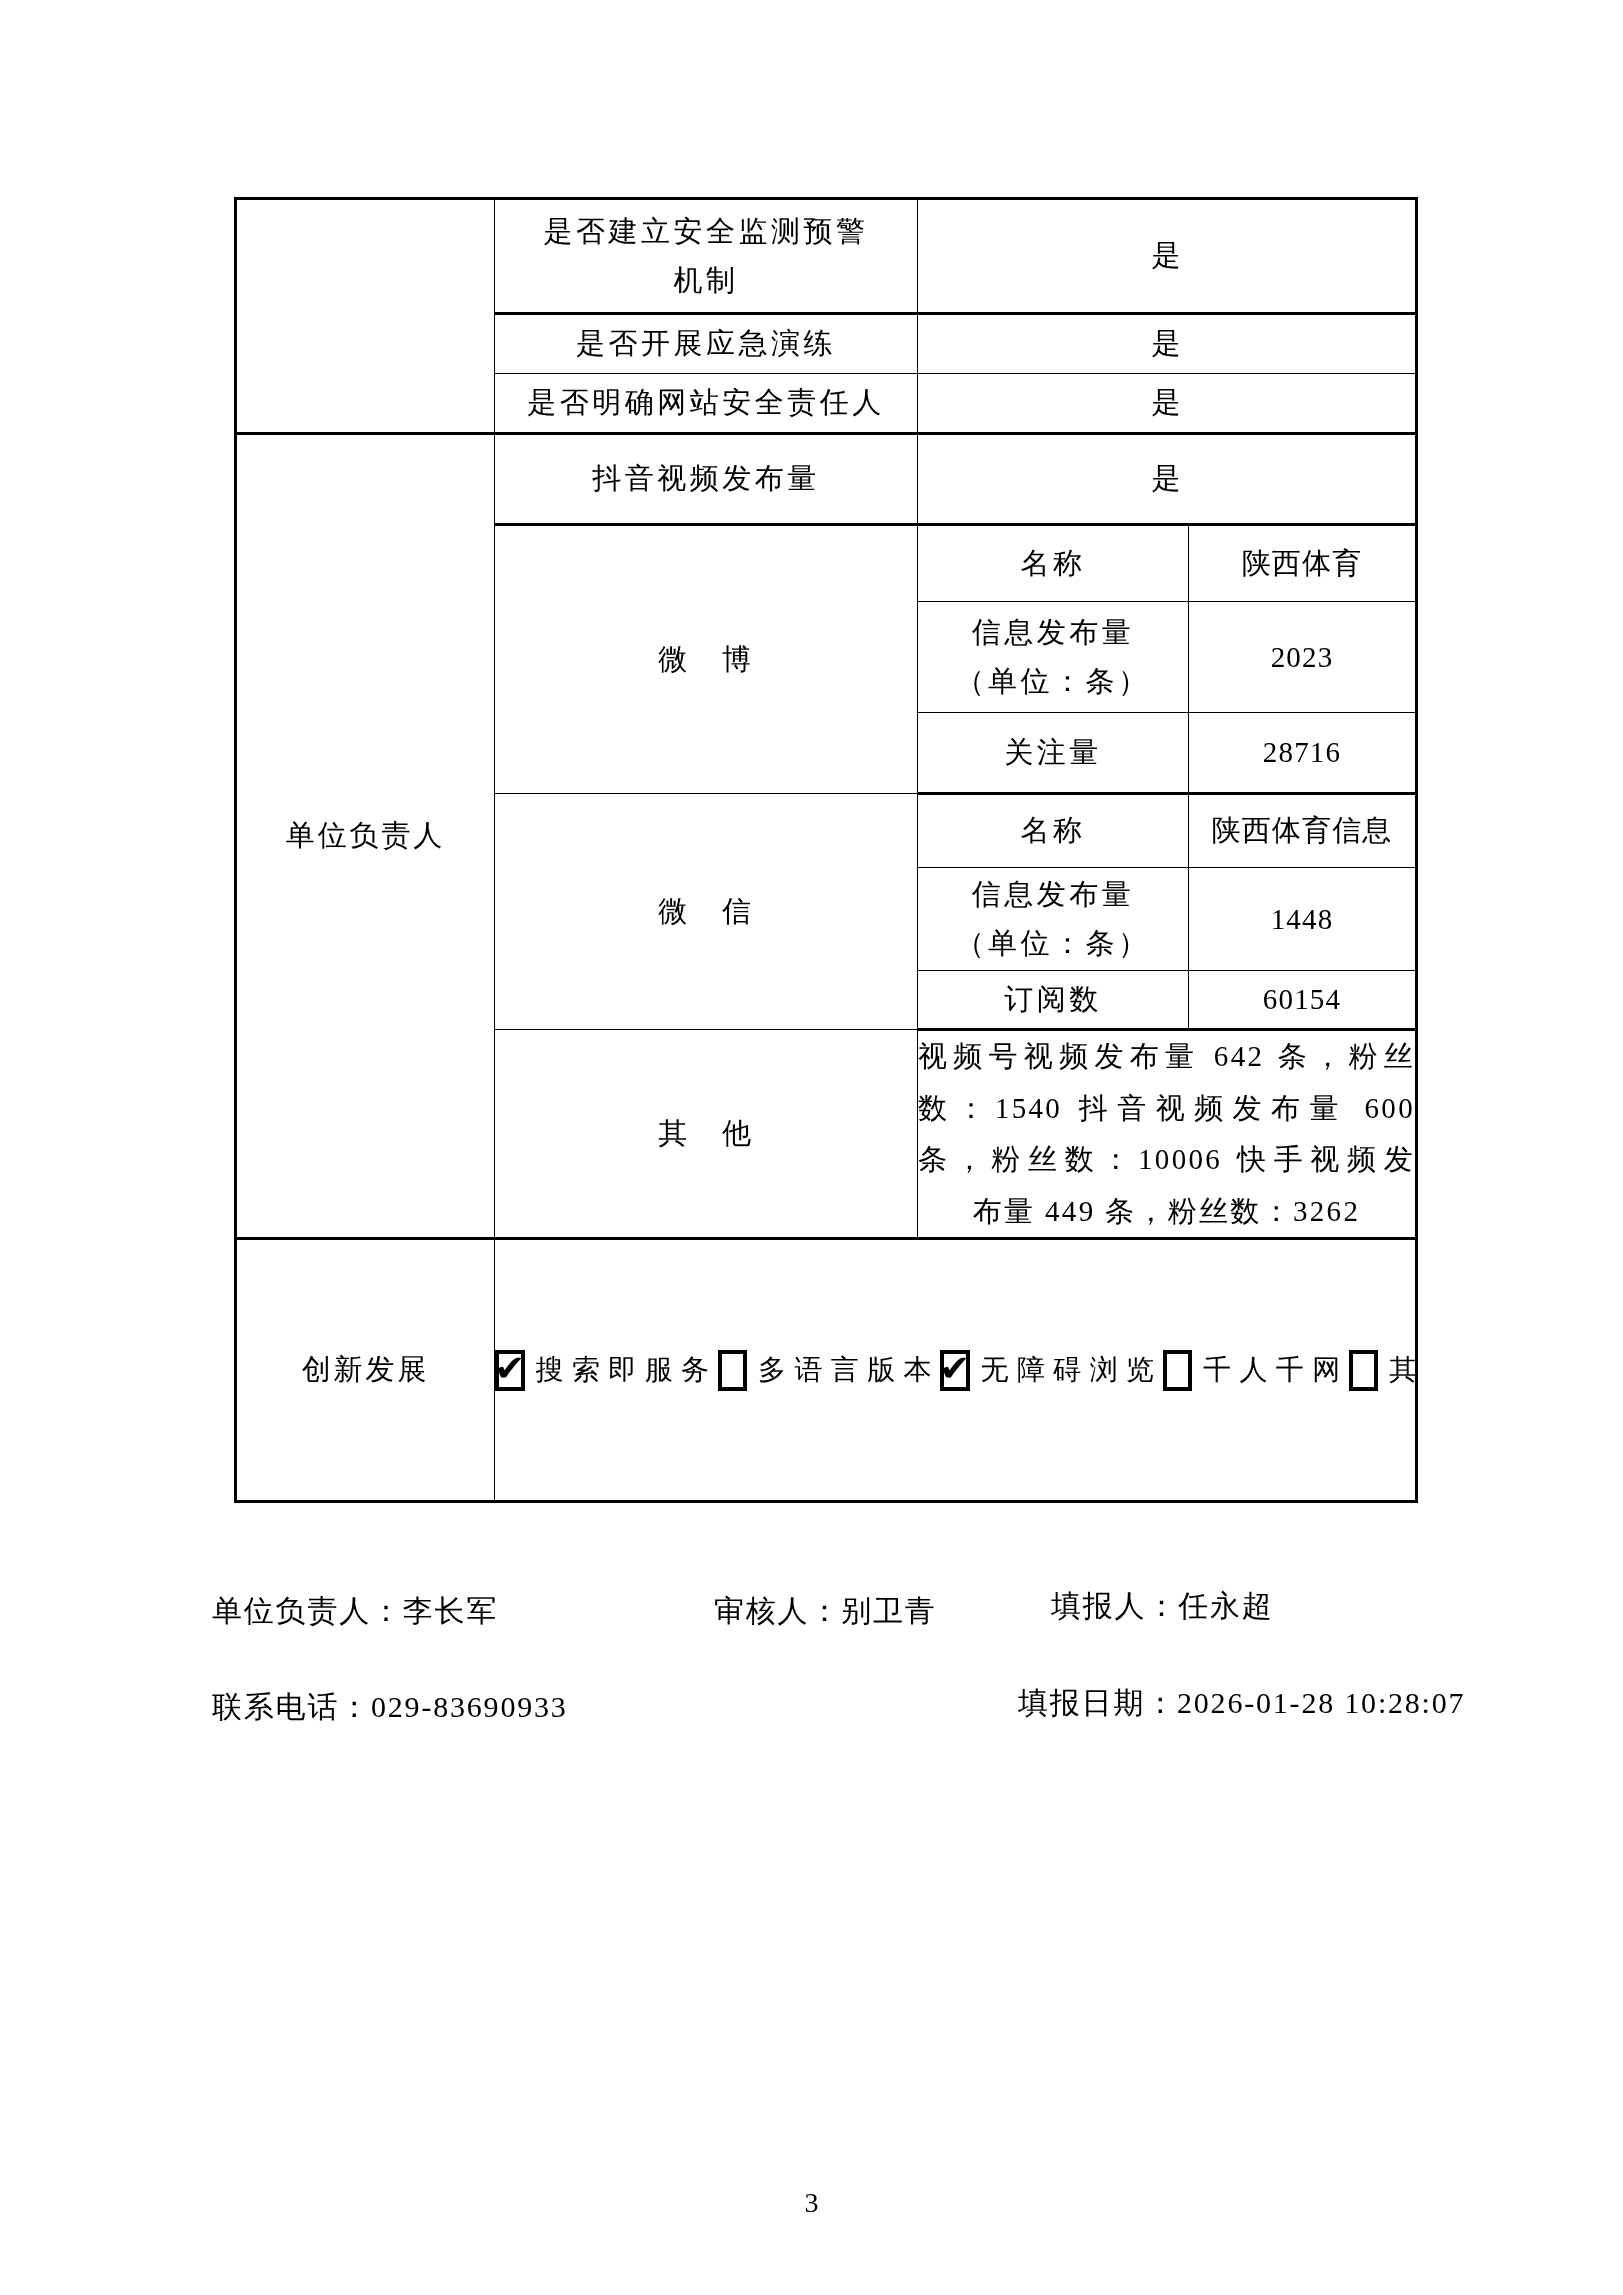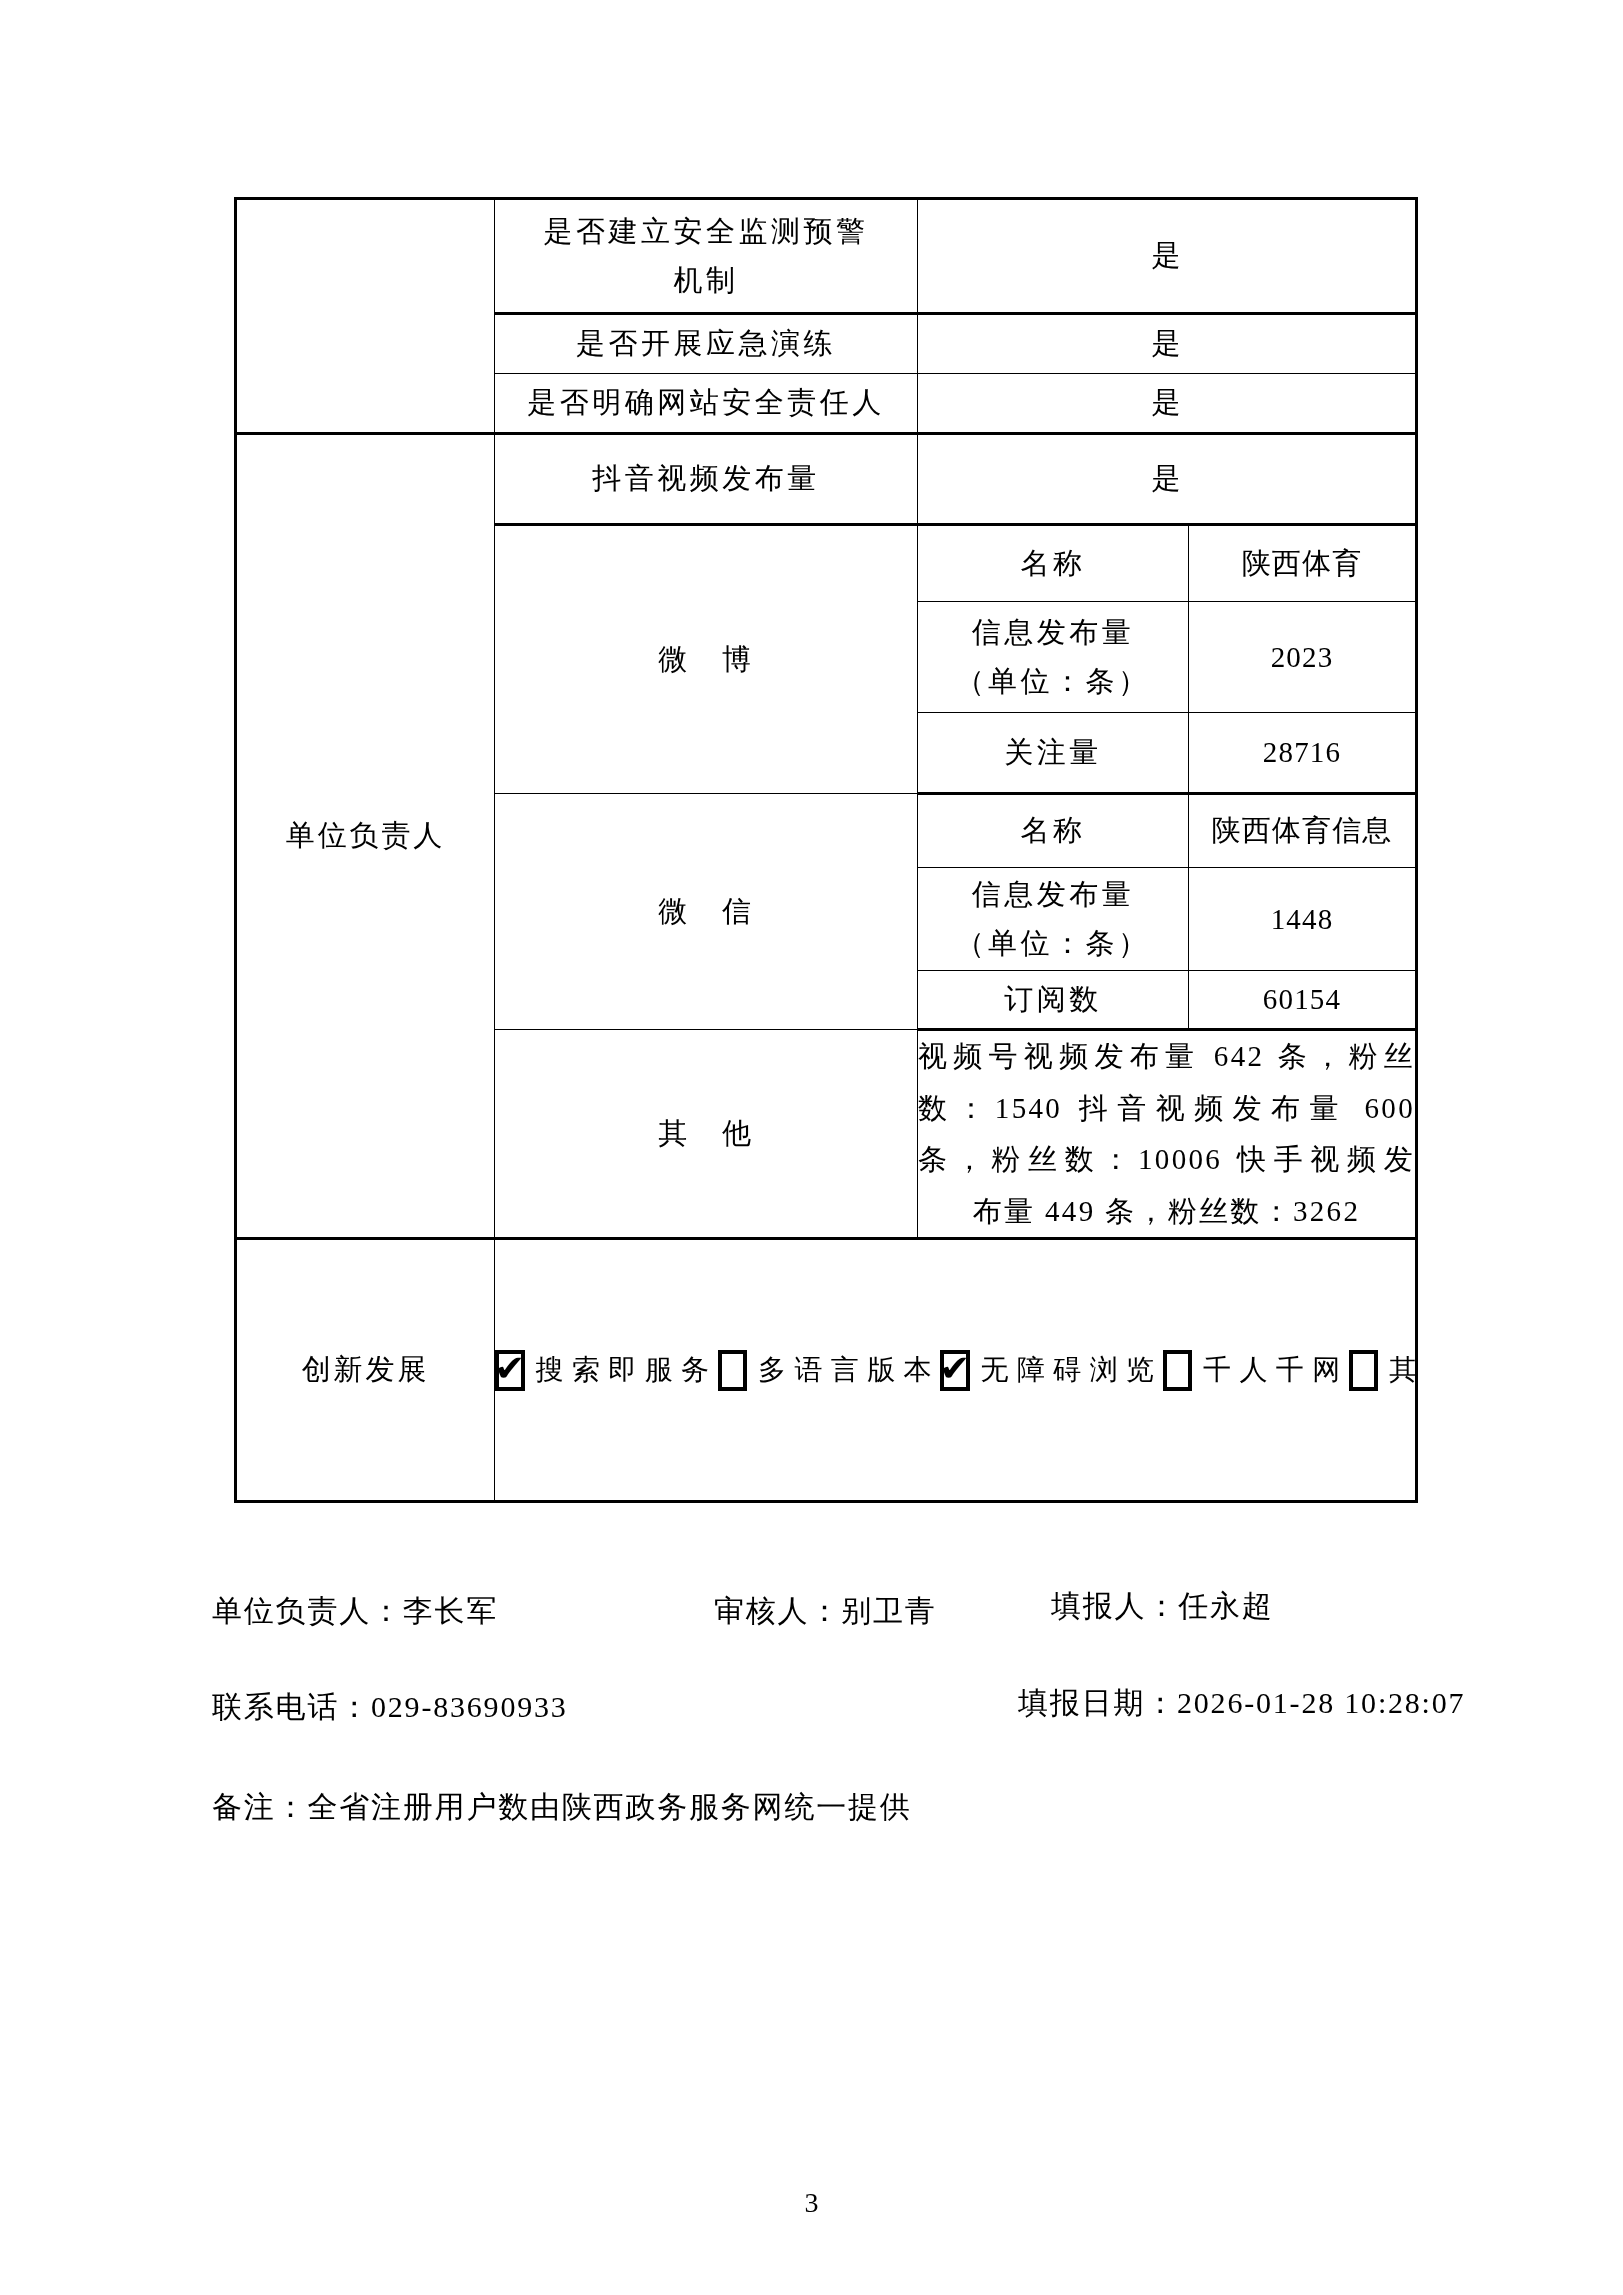--- a/index.html
+++ b/index.html
@@ -199,17 +199,16 @@
   </tbody>
     </table>
 
   <span class="footer-item" style="left:212px;top:1591px">单位负责人：李长军</span>
   <span class="footer-item" style="left:714px;top:1591px">审核人：别卫青</span>
   <span class="footer-item" style="left:1051px;top:1586px">填报人：任永超</span>
 
   <span class="footer-item" style="left:212px;top:1687px">联系电话：029-83690933</span>
   <span class="footer-item" style="left:1018px;top:1683px">填报日期：2026-01-28 10:28:07</span>
 
-  <span class="footer-item" style="left:212px;top:1787px">备注：全省注册用户数由陕西政务服务网统一提供</span>
 
   <div class="page-num">3</div>
 </div>
 
 
 </body></html>

